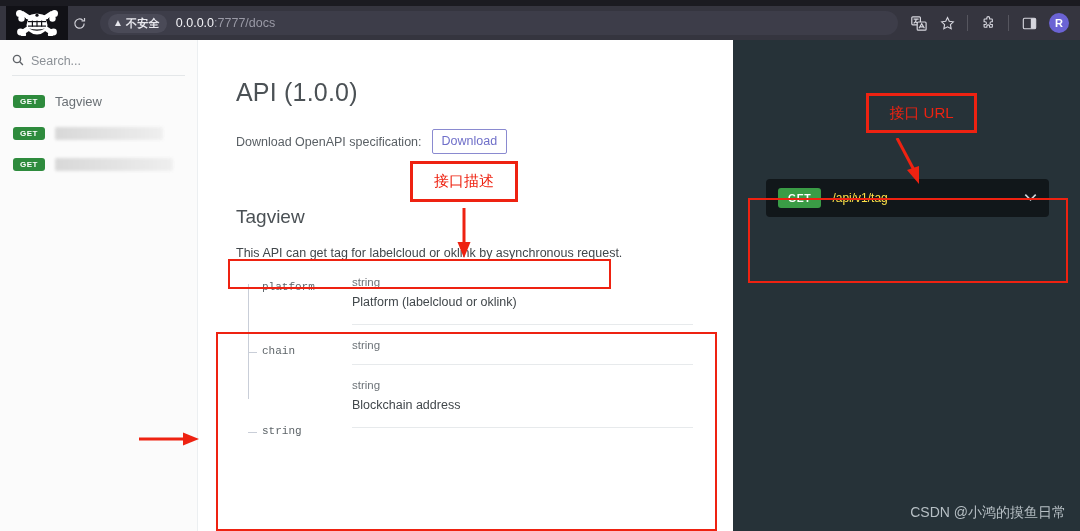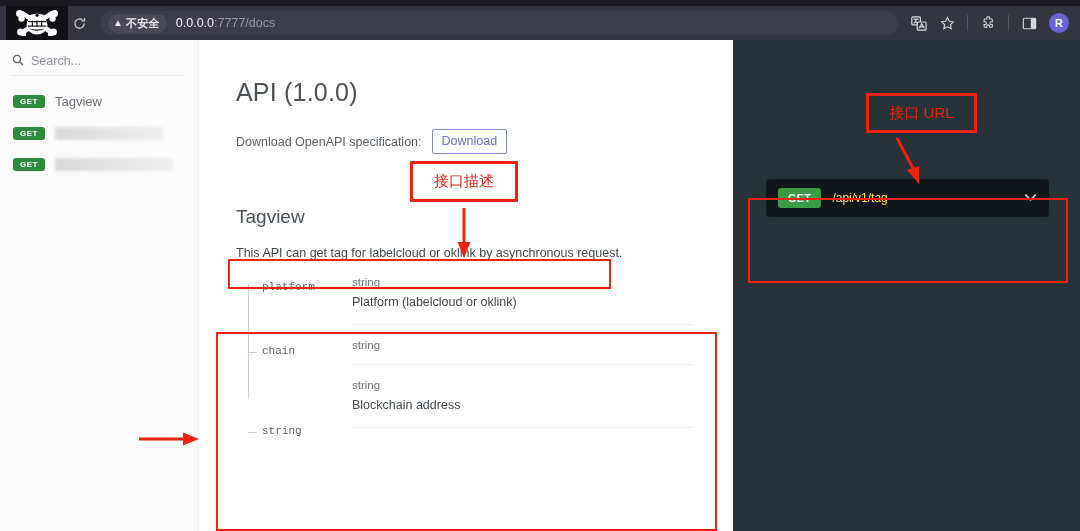--- a/index.html
+++ b/index.html
@@ -470,20 +470,21 @@
   <div class="rightpanel">
     <div class="endpoint-card">
       <span class="endpoint-method">GET</span>
       <span class="endpoint-path">/api/v1/tag</span>
       <span class="endpoint-chevron">
         <svg width="13" height="9" viewBox="0 0 13 9" fill="none" stroke="#cfd6da" stroke-width="1.6">
           <path d="M1.3 1.6L6.5 6.8 11.7 1.6"></path>
         </svg>
       </span>
     </div>
+    <div class="watermark">CSDN @小鸿的摸鱼日常</div>
   </div>
 
   <div class="anno-box" style="left:410px; top:121px; width:108px; height:41px;">
     <span>接口描述</span>
   </div>
   <svg class="anno-arrow" style="left:453px; top:168px;" width="22" height="52" viewBox="0 0 22 52">
     <path d="M11 0 L11 38" stroke="#ee2211" stroke-width="3"></path>
     <path d="M11 50 L4.5 34 L17.5 34 Z" fill="#ee2211"></path>
   </svg>
 

